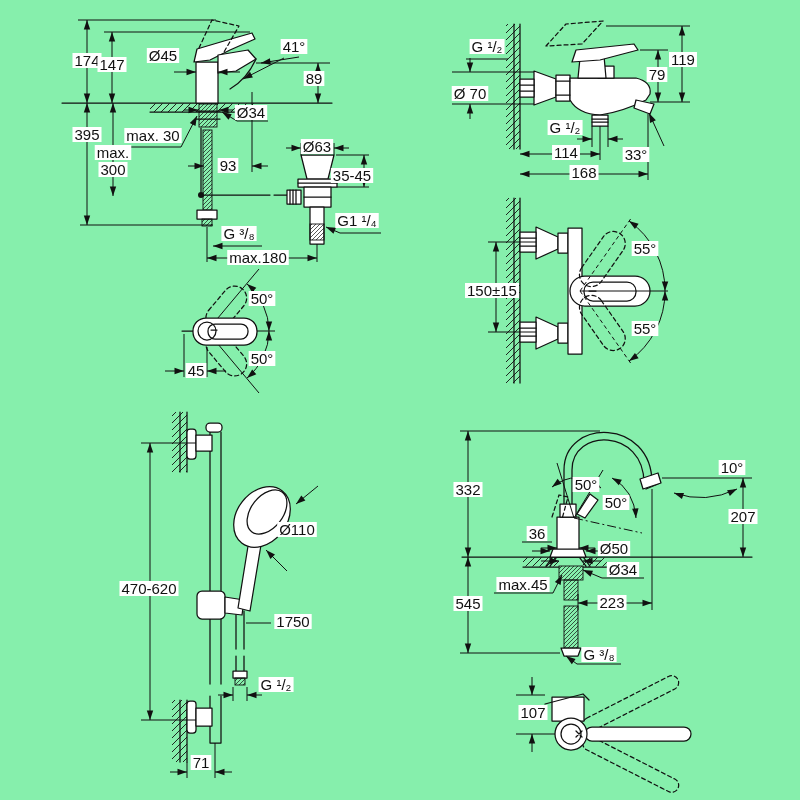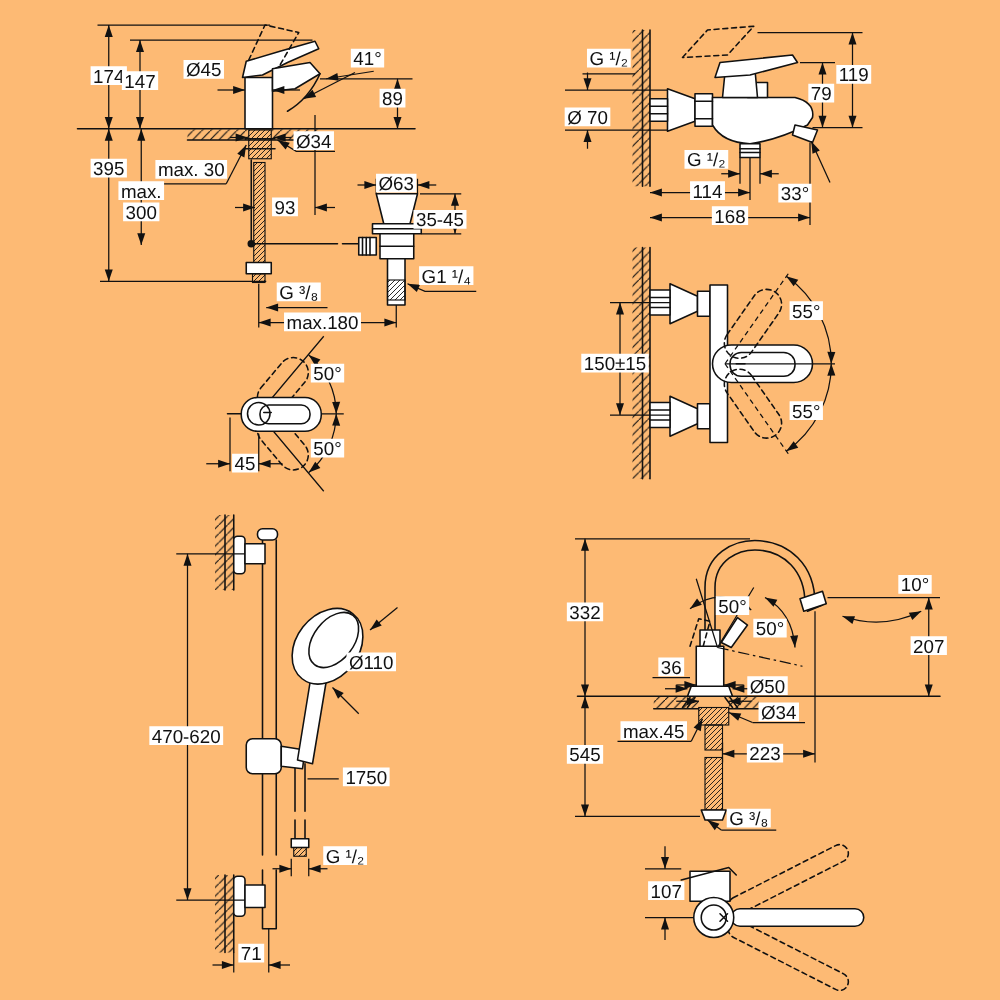--- a/index.html
+++ b/index.html
@@ -1,16 +1,16 @@
 <!DOCTYPE html>
 <html><head>
 <meta charset="utf-8">
 <style>
   html,body{margin:0;padding:0;background:#fff;}
-  #sheet{width:800px;height:800px;position:relative;background:#fdba74;overflow:hidden;}
+  #sheet{width:800px;height:800px;position:relative;background:#86efac;overflow:hidden;}
   svg{display:block;}
   svg text{font:15px "Liberation Sans","DejaVu Sans",sans-serif;fill:#111;text-anchor:middle;}
   .fx{fill:none;stroke:#111;stroke-width:1.25;stroke-linejoin:round;stroke-linecap:round;}
   .fxw{fill:#fff;stroke:#111;stroke-width:1.25;stroke-linejoin:round;}
   .dim{fill:none;stroke:#111;stroke-width:1;}
   .dsh{stroke-dasharray:4 3;}
   .cld{stroke-dasharray:9 3 2 3;}
   .brd{fill:url(#pb);stroke:#111;stroke-width:0.9;}
   .hat{fill:url(#ph);stroke:none;}
 </style>

